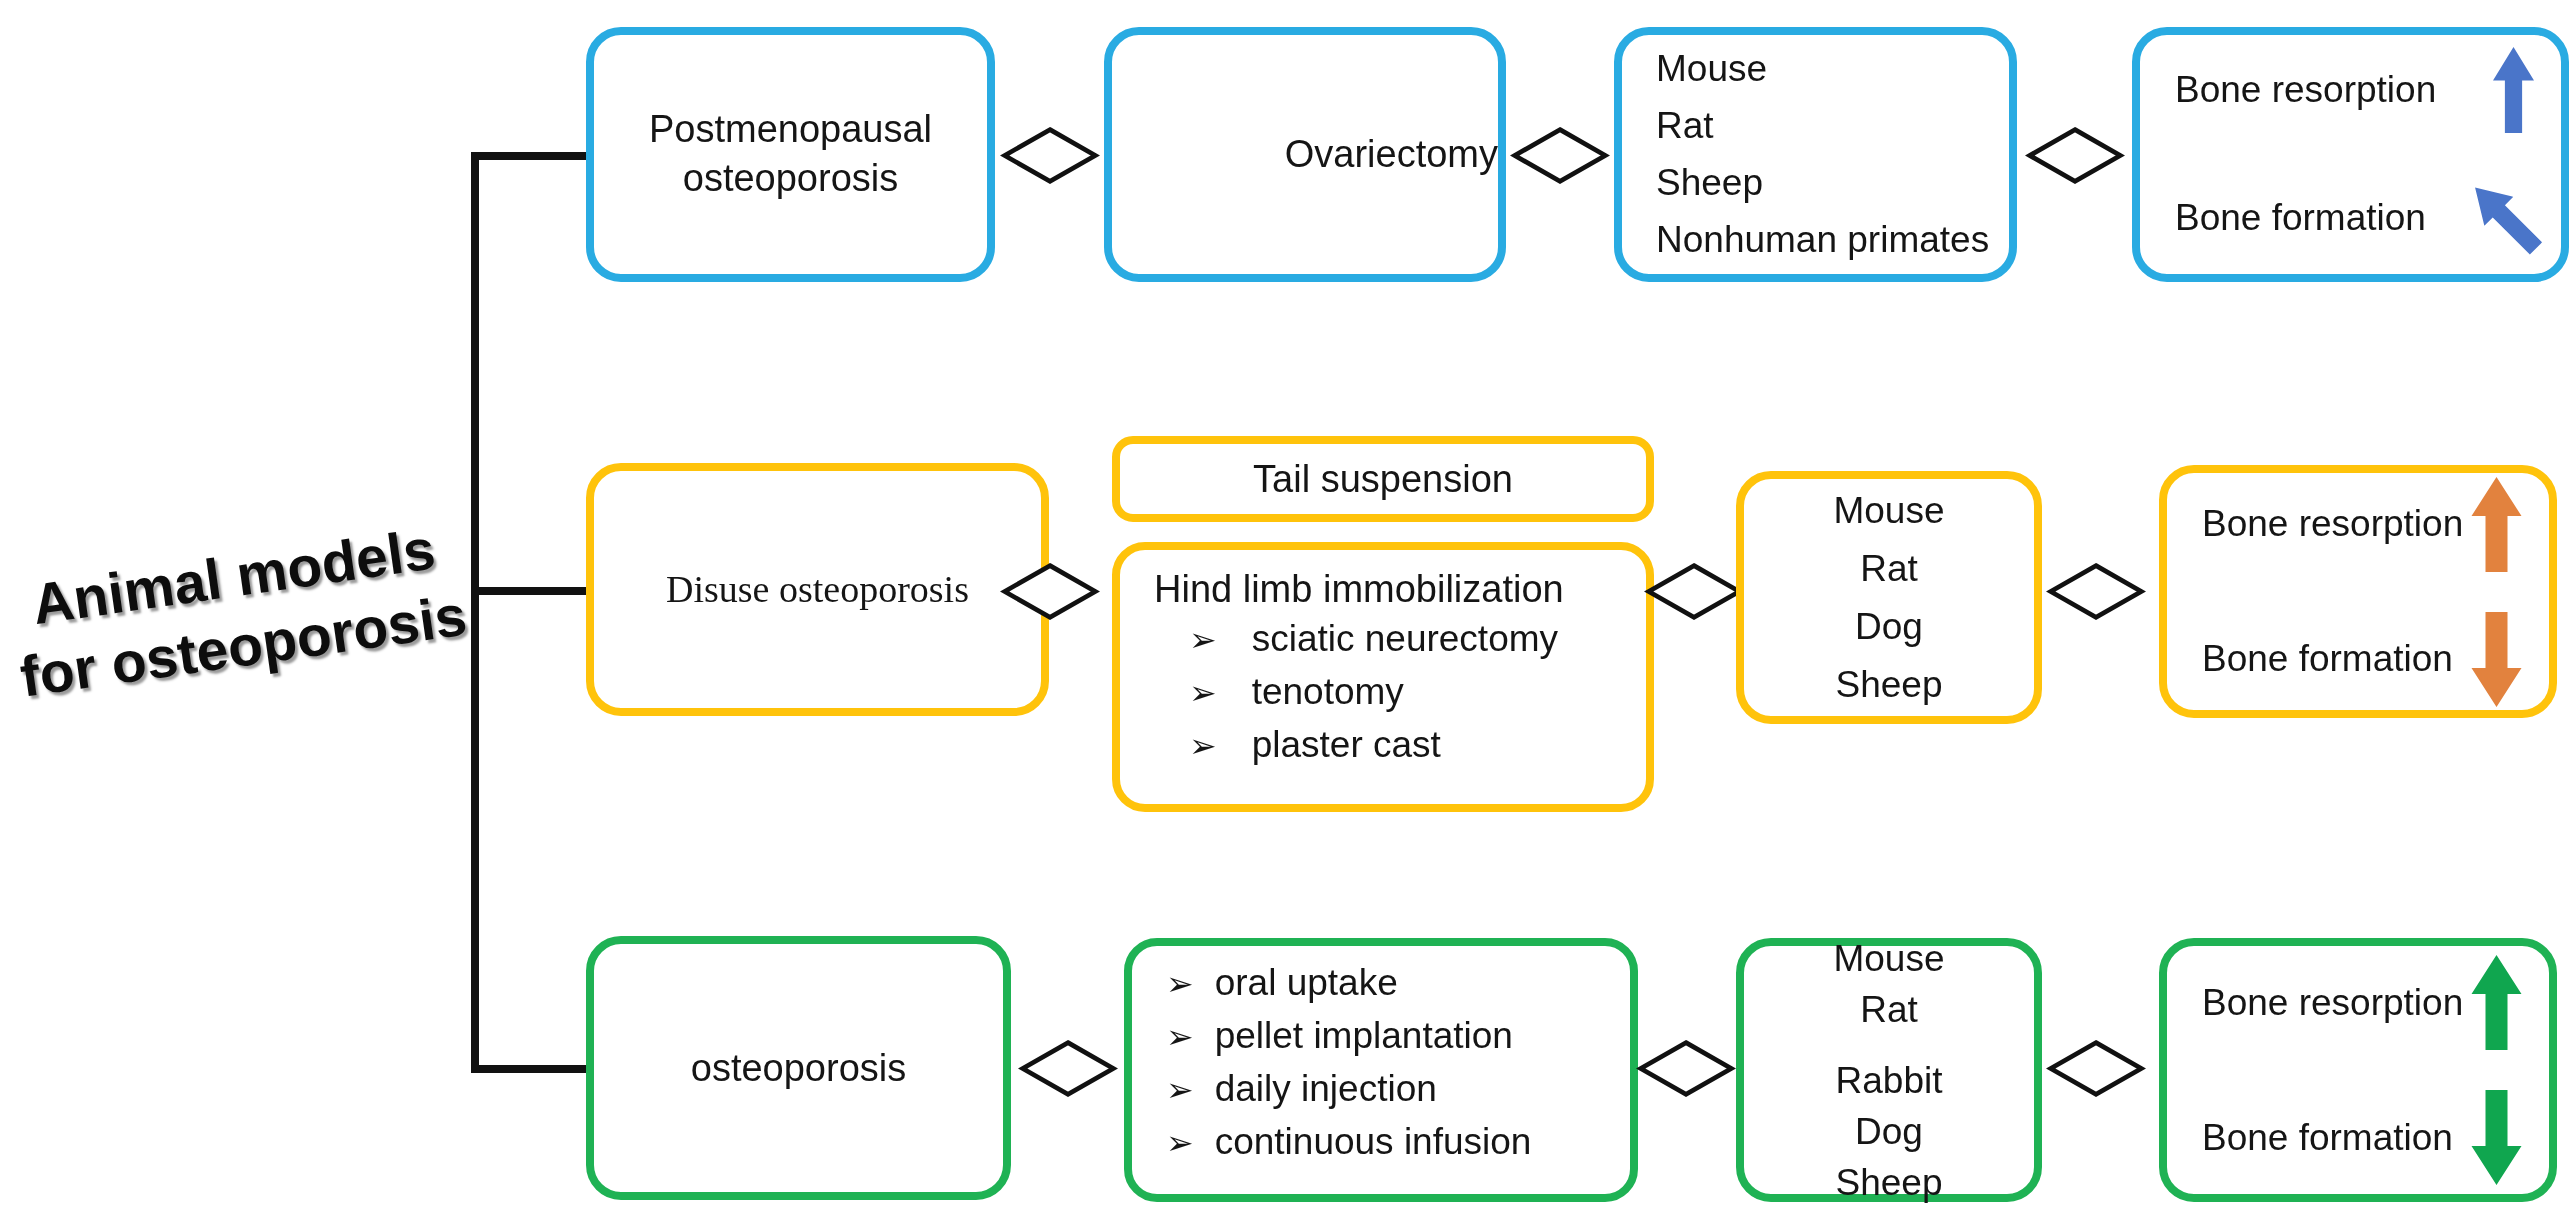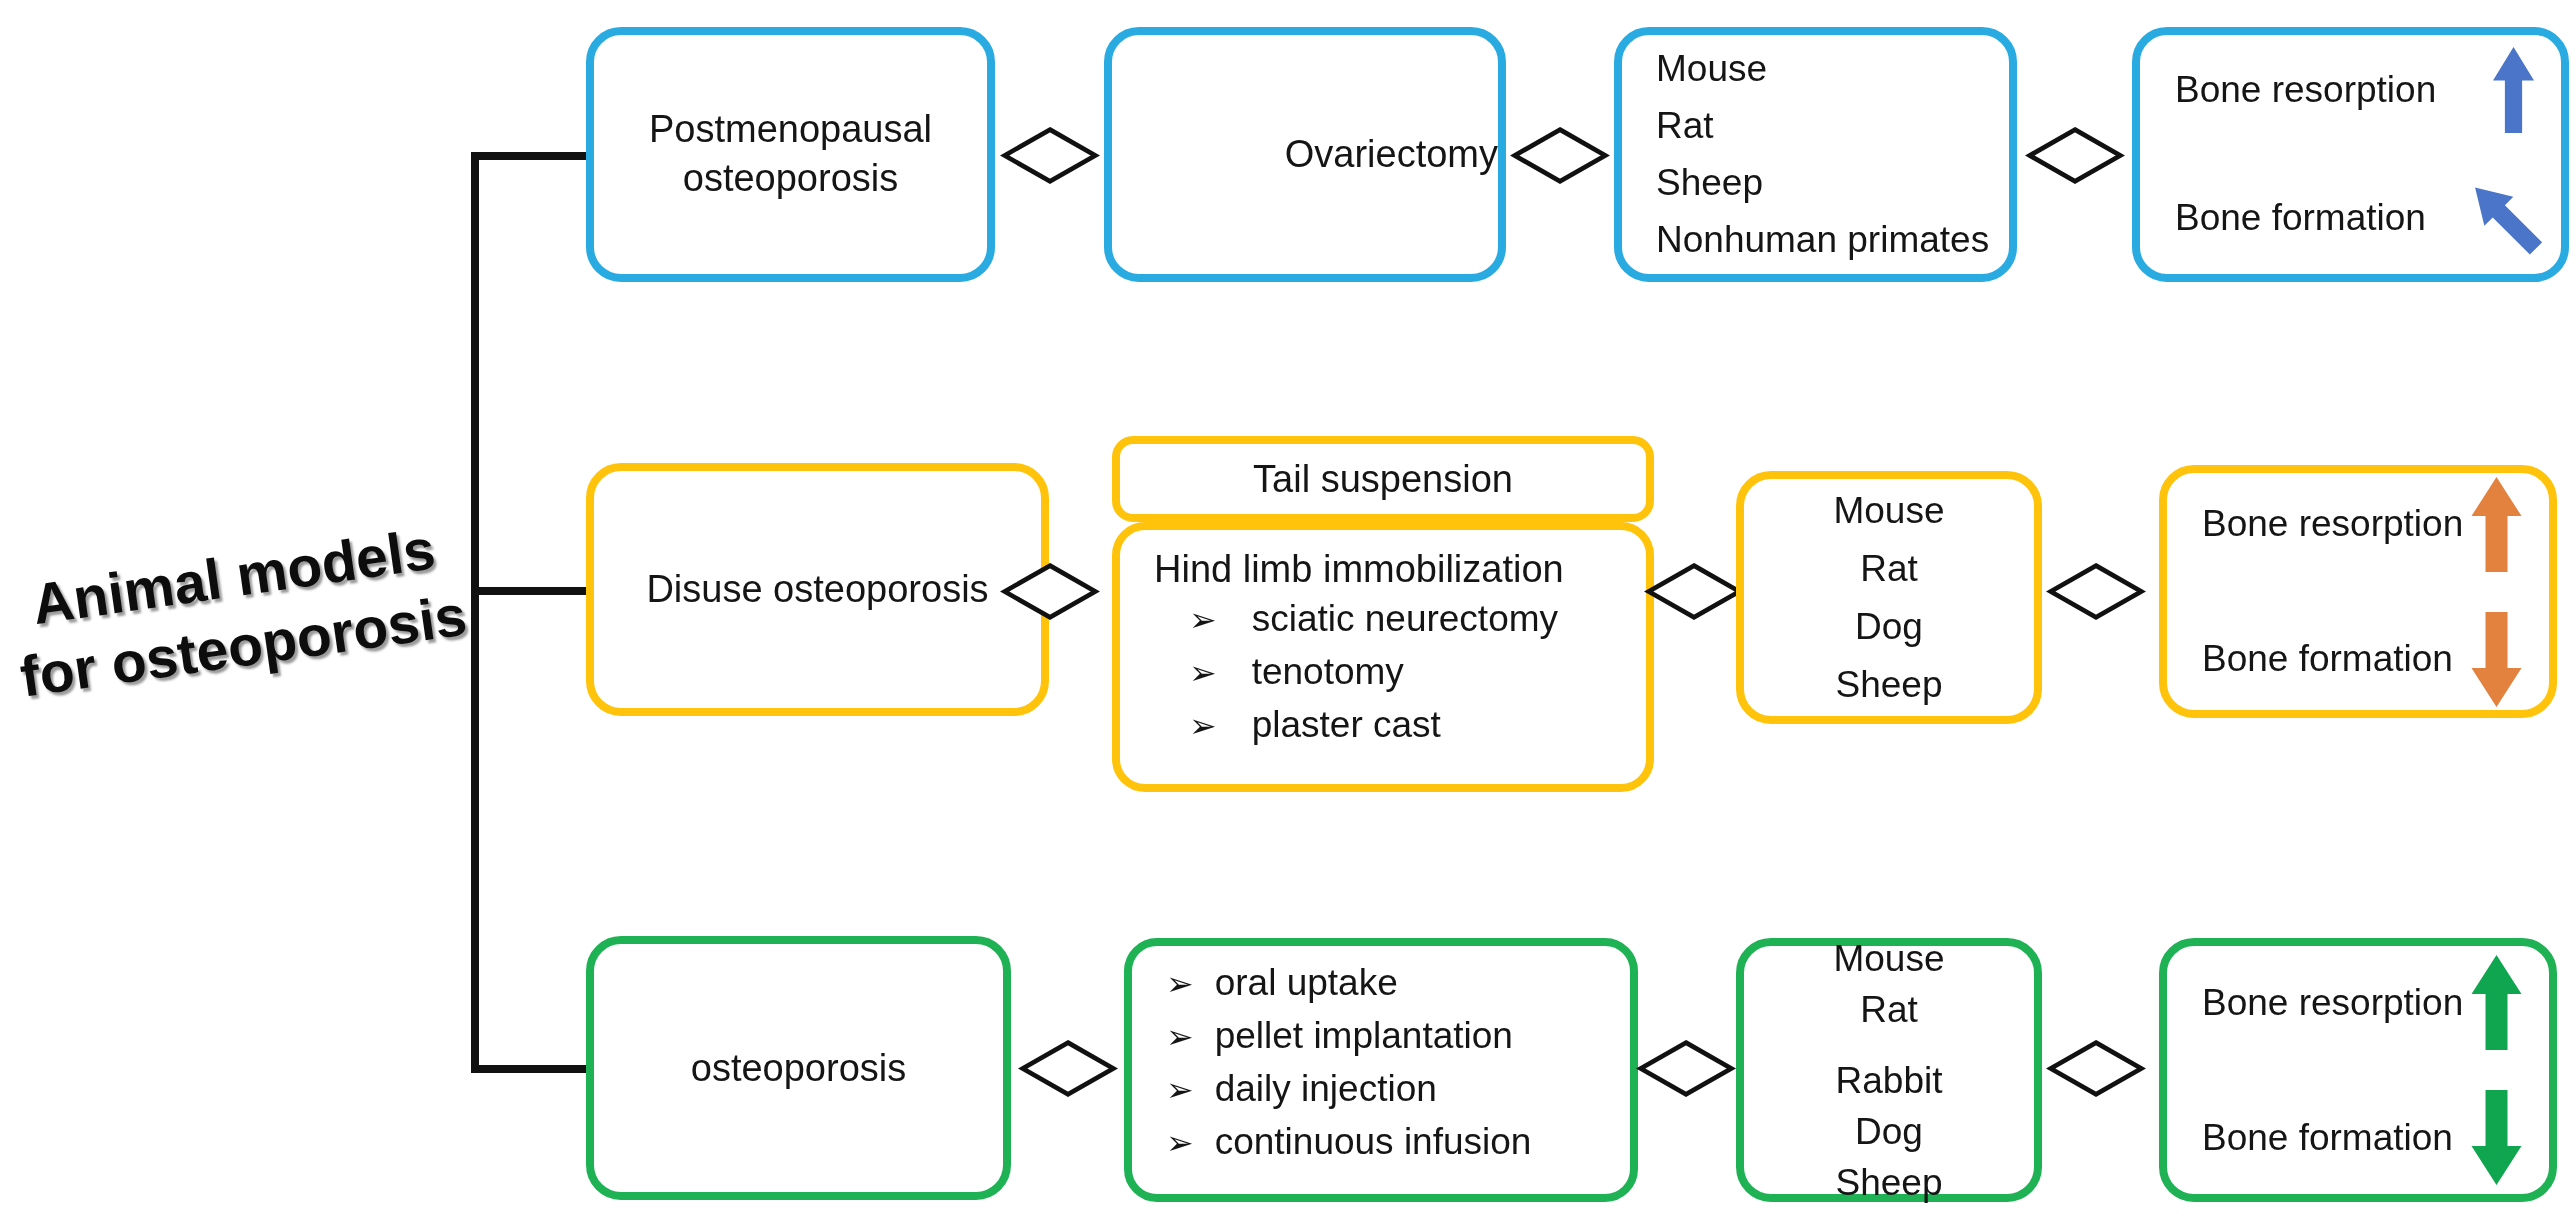--- a/index.html
+++ b/index.html
@@ -113,34 +113,34 @@
     <div class="bone-row">
       <span class="bone-label">Bone formation</span>
       <svg class="arrow arrow-diag" viewBox="0 0 100 210">
           <polygon points="50,210 0,128 29,128 29,0 71,0 71,128 100,128"></polygon>
         </svg>
     </div>
   </div>
 </div>
 
 <div class="row2">
-  <div class="node center-text" style="left:586px;top:463px;width:463px;height:253px;">
+  <div class="node center-text" style="left:586px;top:463px;width:463px;height:253px;font-family:Liberation Serif, serif;">
     <span class="tline">Disuse osteoporosis</span>
 
   </div>
 
   <svg class="diamond" style="left:1000px;top:562px;" viewBox="0 0 170 100">
       <polygon points="85,6 162,50 85,94 8,50"></polygon>
     </svg>
 
   <div class="node center-text" style="left:1112px;top:436px;width:542px;height:86px;border-radius:21px;">
     <span class="tline">Tail suspension</span>
   </div>
 
-  <div class="node method-box" style="left:1112px;top:522px;width:542px;height:270px;border-radius:33px;">
+  <div class="node method-box" style="left:1112px;top:542px;width:542px;height:270px;border-radius:33px;">
     <span class="method-title">Hind limb immobilization</span>
     <div class="bullet-row indent-wide">
       <span class="bullet-glyph">➢</span>
       <span class="bullet-text indent-wide">sciatic neurectomy</span>
     </div>
     <div class="bullet-row indent-wide">
       <span class="bullet-glyph">➢</span>
       <span class="bullet-text indent-wide">tenotomy</span>
     </div>
     <div class="bullet-row indent-wide">

